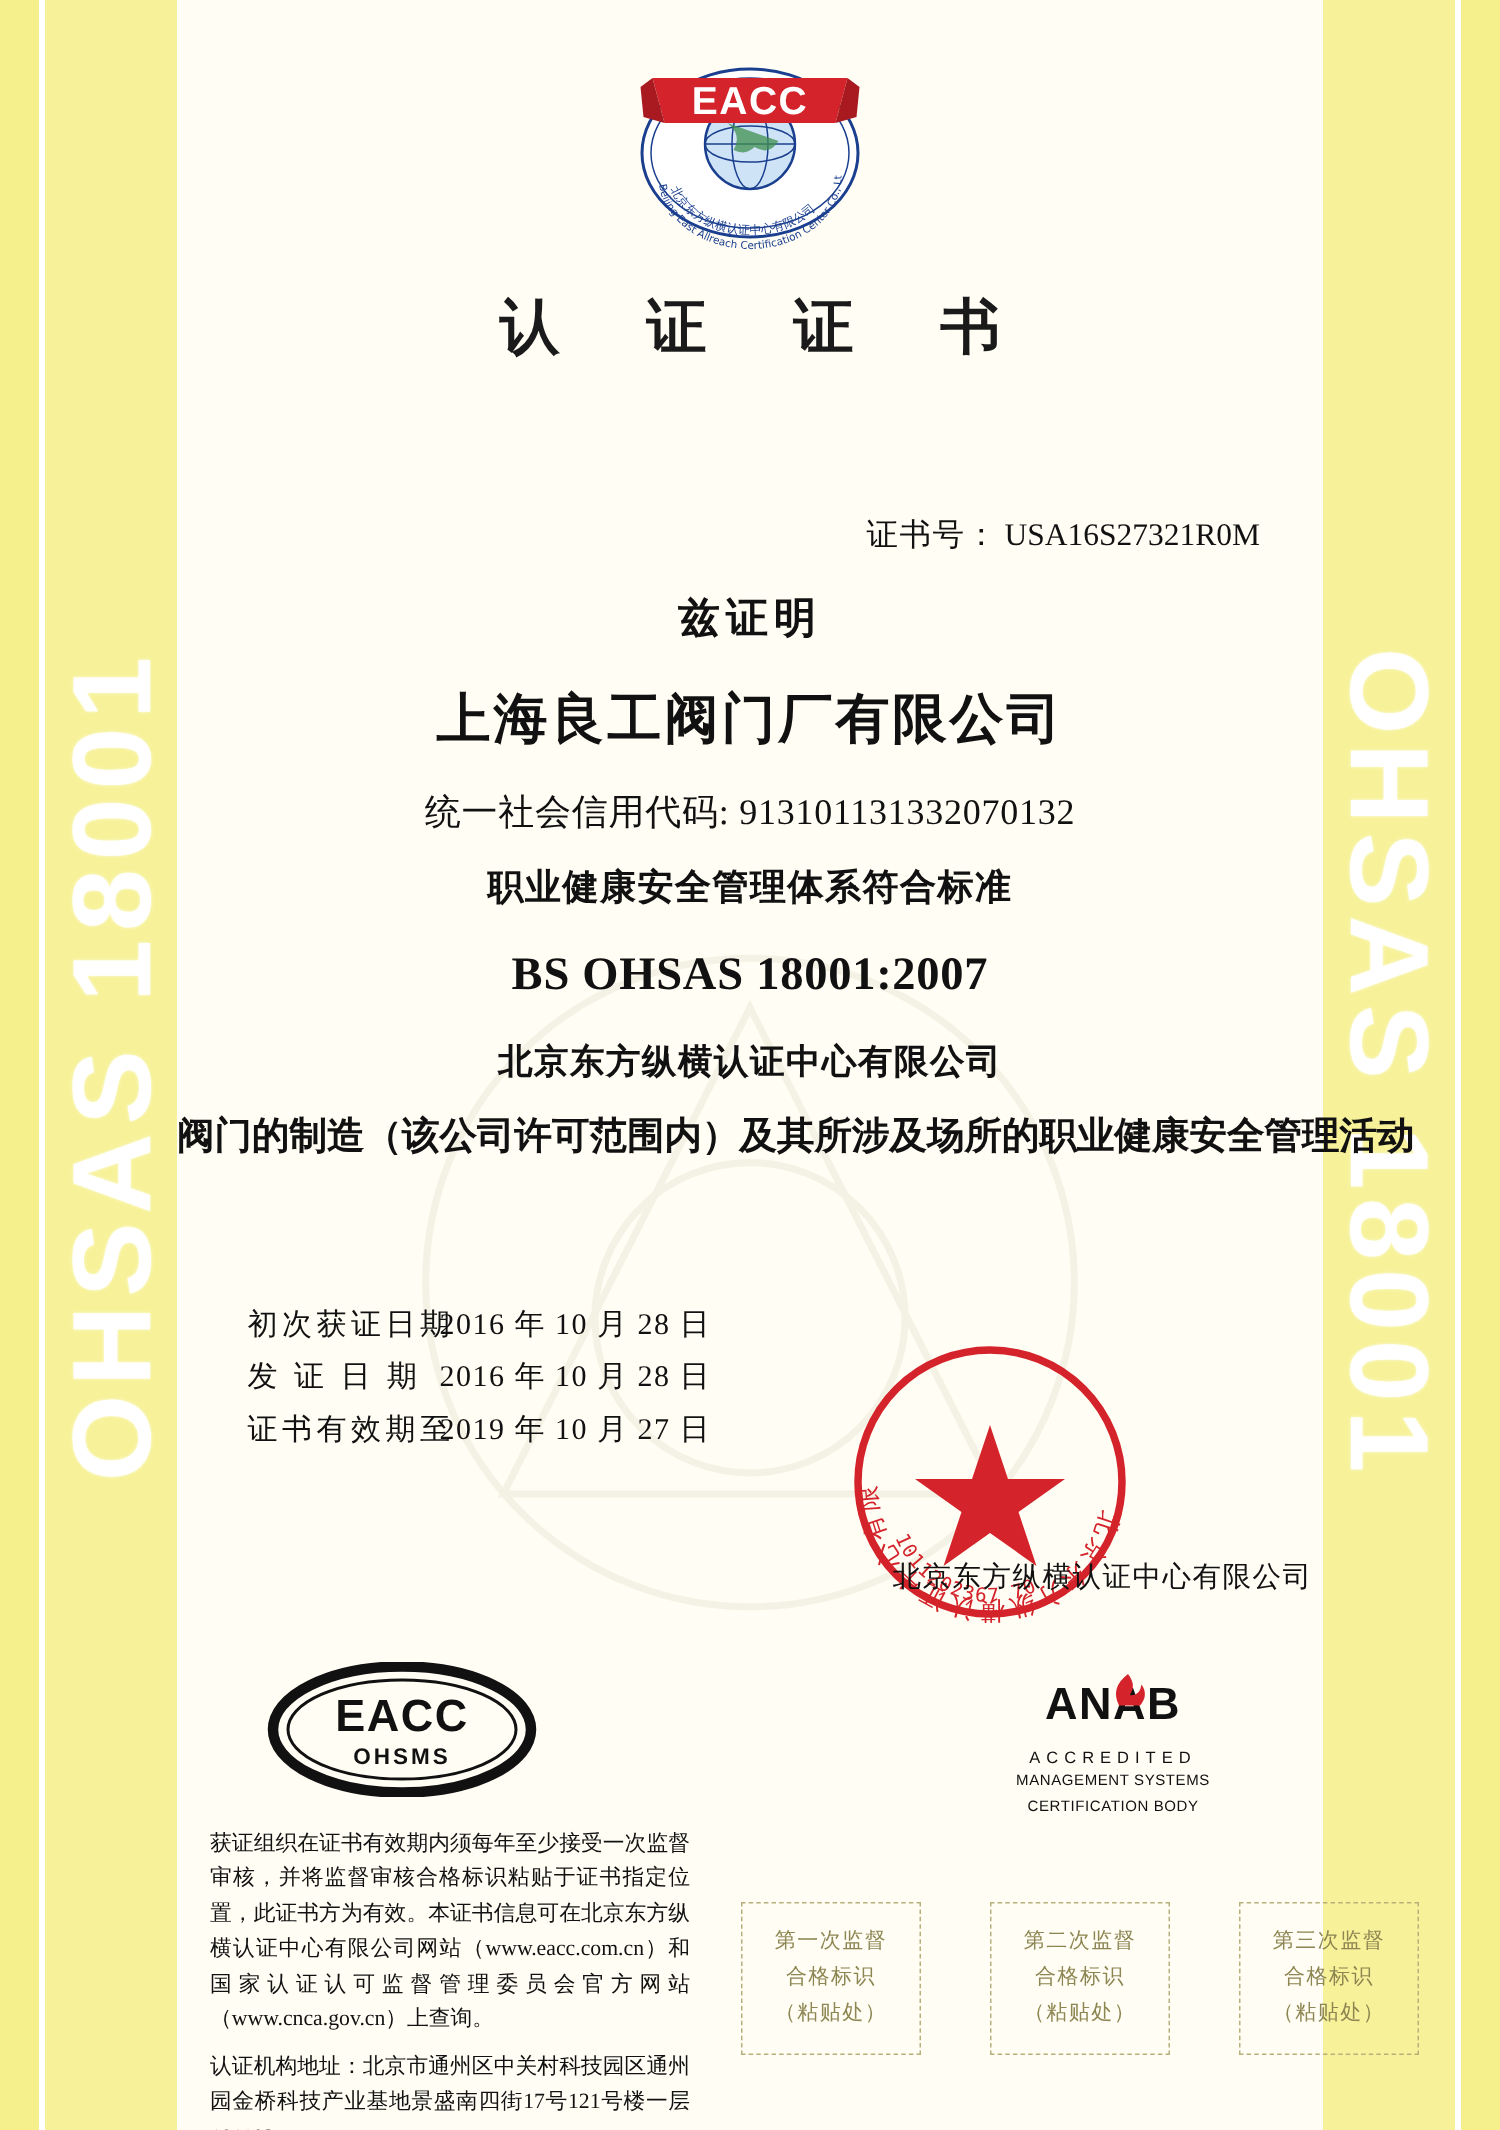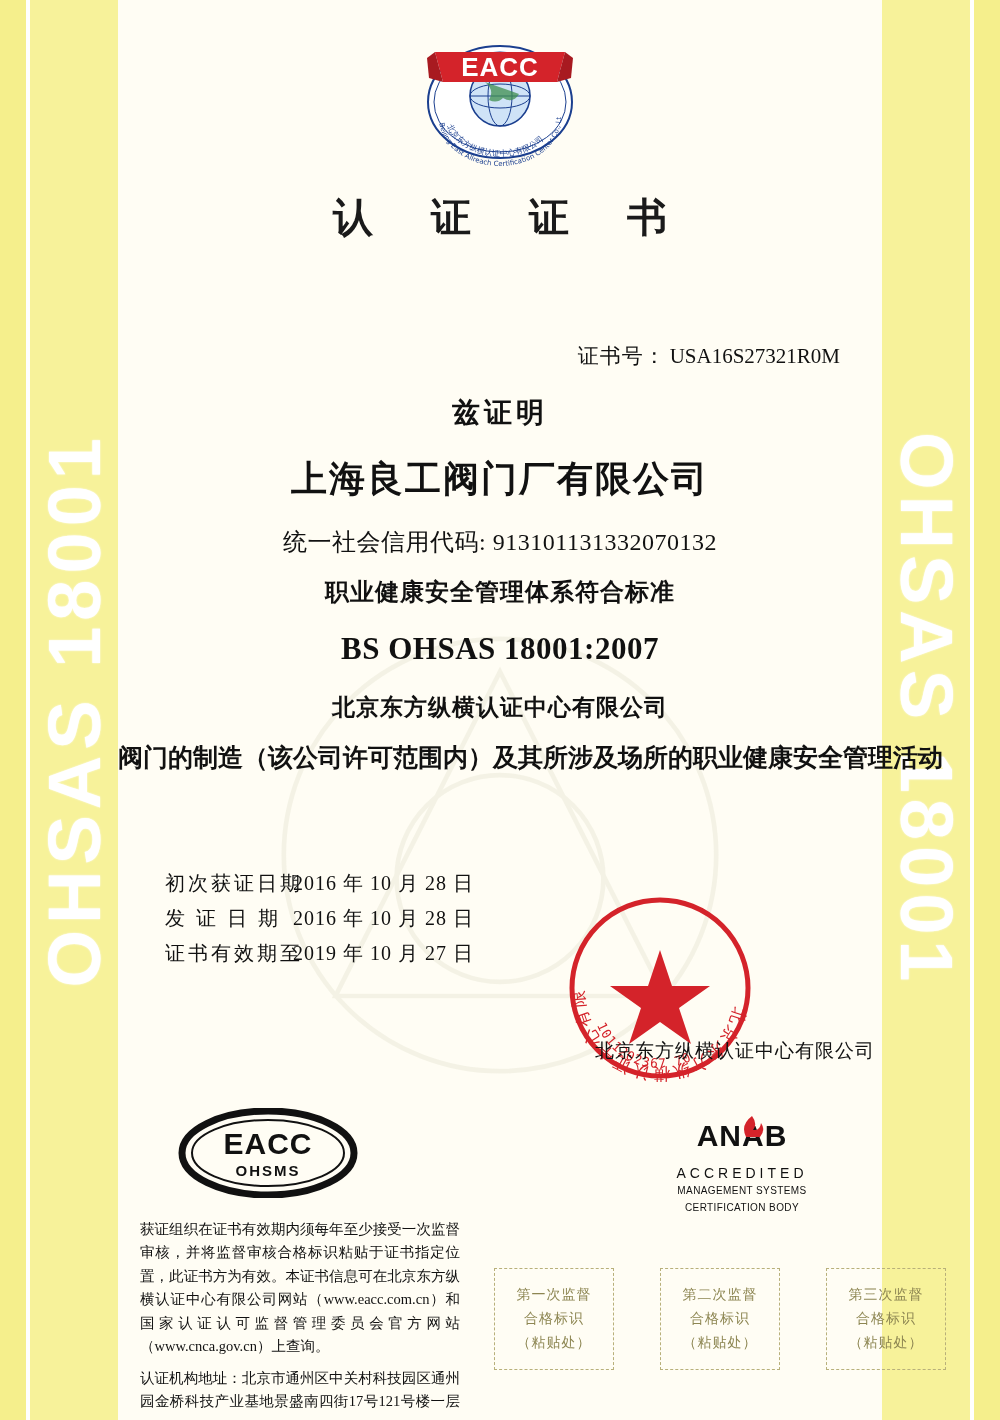--- a/index.html
+++ b/index.html
@@ -98,21 +98,21 @@
   .seal-caption{
     position:absolute;left:575px;top:1038px;width:320px;text-align:center;
     font-size:19px;color:#111;letter-spacing:1px;
   }
 
   
   .eacc-ohsms{position:absolute;left:178px;top:1108px;width:180px;height:90px;}
   .eacc-ohsms svg{width:100%;height:100%;}
   .anab{position:absolute;left:672px;top:1110px;width:140px;height:92px;text-align:center;}
   .anab svg{width:120px;height:50px;}
-  .anab .acc{font-family:"Liberation Sans", sans-serif;font-size:14px;letter-spacing:4px;color:#111;margin-top:1px;}
+  .anab .acc{font-family:"Liberation Sans", sans-serif;font-size:11px;letter-spacing:4px;color:#111;margin-top:1px;}
   .anab .sub{font-family:Liberation Sans, sans-serif;font-size:10px;letter-spacing:.4px;color:#111;line-height:1.35;margin-top:3px;}
 
   
   .footnote{
     position:absolute;left:140px;top:1218px;width:320px;
     font-size:14.5px;line-height:1.62;color:#111;text-align:justify;
   }
   .footnote p{margin:0;}
   .footnote .addr{margin-top:8px;}
 

